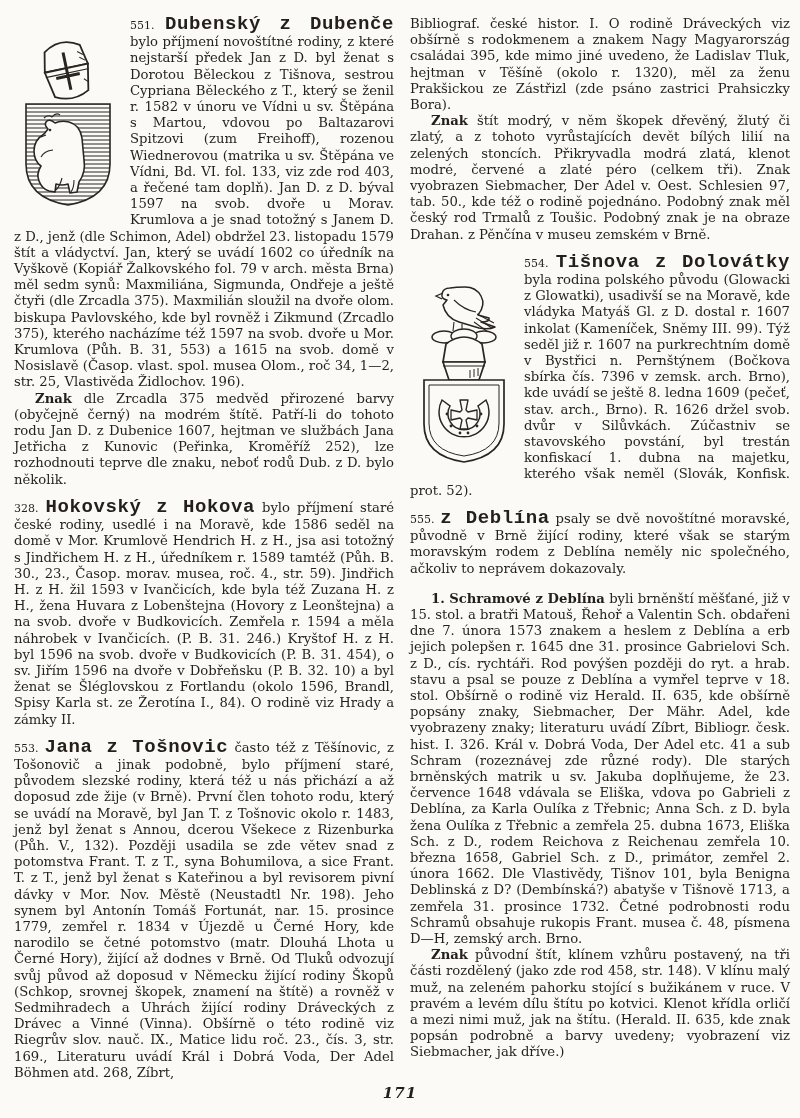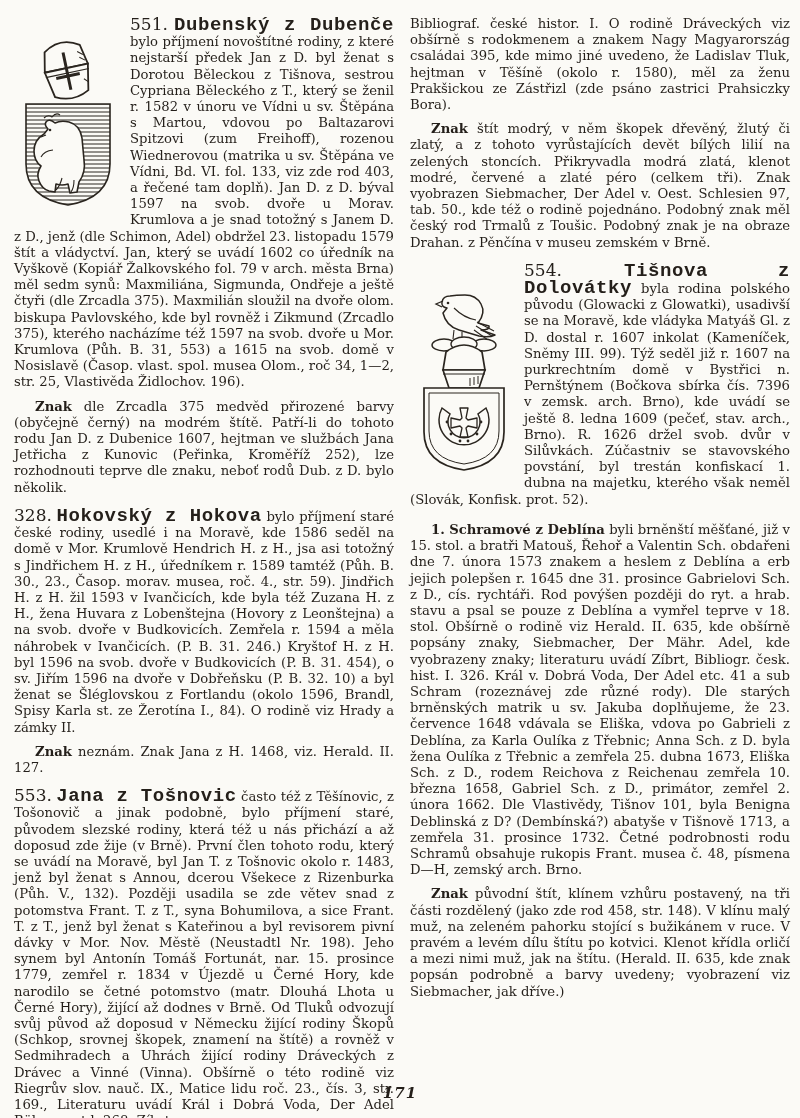--- a/index.html
+++ b/index.html
@@ -18,23 +18,23 @@
     padding:16px 10px 0 14px;
   }
   .col{width:380px;box-sizing:border-box;}
   p{
     margin:0;
     font-size:13.2px;
     line-height:16.2px;
     text-align:justify;
   }
   .entry{margin-bottom:11px;}
-  .entry-num{font-size:17px;}
+  .entry-num{font-size:11px;}
   .entry-name{font-size:19px;font-weight:bold;letter-spacing:.6px;font-family:Liberation Mono, monospace;}
-  .znak-para{text-indent:1.6em;margin-top:8px;}
+  .znak-para{text-indent:1.6em;margin-top:0;}
   .sub-para{text-indent:1.6em;margin-top:14px;}
   .lead-bold{font-weight:bold;}
   .crest{float:left;}
   .crest-551{width:92px;height:172px;margin:22px 16px 4px 8px;}
   .crest-554{width:88px;height:200px;margin:20px 16px 4px 10px;}
   .crest svg{display:block;width:100%;height:100%;}
   .page-footer{
     position:absolute;
     left:0;right:0;bottom:16px;
     text-align:center;
@@ -90,40 +90,36 @@
           <span>dle Zrcadla 375 medvěd přirozené barvy (obyčejně černý) na modrém štítě. Patří-li do tohoto rodu Jan D. z Dubenice 1607, hejtman ve službách Jana Jetřicha z Kunovic (Peřinka, Kroměříž 252), lze rozhodnouti teprve dle znaku, neboť rodů Dub. z D. bylo několik.</span>
         </p>
       </section>
 
       <section class="entry">
         <p>
           <span class="entry-num">328.</span>
           <span class="entry-name">Hokovský z Hokova</span>
           <span>bylo příjmení staré české rodiny, usedlé i na Moravě, kde 1586 seděl na domě v Mor. Krumlově Hendrich H. z H., jsa asi totožný s Jindřichem H. z H., úředníkem r. 1589 tamtéž (Půh. B. 30., 23., Časop. morav. musea, roč. 4., str. 59). Jindřich H. z H. žil 1593 v Ivančicích, kde byla též Zuzana H. z H., žena Huvara z Lobenštejna (Hovory z Leonštejna) a na svob. dvoře v Budkovicích. Zemřela r. 1594 a měla náhrobek v Ivančicích. (P. B. 31. 246.) Kryštof H. z H. byl 1596 na svob. dvoře v Budkovicích (P. B. 31. 454), o sv. Jiřím 1596 na dvoře v Dobřeňsku (P. B. 32. 10) a byl ženat se Šléglovskou z Fortlandu (okolo 1596, Brandl, Spisy Karla st. ze Žerotína I., 84). O rodině viz Hrady a zámky II.</span>
         </p>
-        <p class="znak-para">
-          <span class="lead-bold">Znak</span>
-          <span>neznám. Znak Jana z H. 1468, viz. Herald. II. 127.</span>
-        </p>
       </section>
 
       <section class="entry">
         <p>
           <span class="entry-num">553.</span>
           <span class="entry-name">Jana z Tošnovic</span>
           <span>často též z Těšínovic, z Tošonovič a jinak podobně, bylo příjmení staré, původem slezské rodiny, která též u nás přichází a až doposud zde žije (v Brně). První člen tohoto rodu, který se uvádí na Moravě, byl Jan T. z Tošnovic okolo r. 1483, jenž byl ženat s Annou, dcerou Všekece z Rizenburka (Půh. V., 132). Později usadila se zde větev snad z potomstva Frant. T. z T., syna Bohumilova, a sice Frant. T. z T., jenž byl ženat s Kateřinou a byl revisorem pivní dávky v Mor. Nov. Městě (Neustadtl Nr. 198). Jeho synem byl Antonín Tomáš Fortunát, nar. 15. prosince 1779, zemřel r. 1834 v Újezdě u Černé Hory, kde narodilo se četné potomstvo (matr. Dlouhá Lhota u Černé Hory), žijící až dodnes v Brně. Od Tluků odvozují svůj původ až doposud v Německu žijící rodiny Škopů (Schkop, srovnej škopek, znamení na štítě) a rovněž v Sedmihradech a Uhrách žijící rodiny Dráveckých z Drávec a Vinné (Vinna). Obšírně o této rodině viz Riegrův slov. nauč. IX., Matice lidu roč. 23., čís. 3, str. 169., Literaturu uvádí Král i Dobrá Voda, Der Adel Böhmen atd. 268, Zíbrt,</span>
         </p>
       </section>
 
     </div>
 
     <div class="col">
 
       <section class="entry">
-        <p>Bibliograf. české histor. I. O rodině Dráveckých viz obšírně s rodokmenem a znakem Nagy Magyarország családai 395, kde mimo jiné uvedeno, že Ladislav Tluk, hejtman v Těšíně (okolo r. 1580), měl za ženu Prakšickou ze Zástřizl (zde psáno zastrici Prahsiczky Bora).</p>
+        <p>Bibliograf. české histor. I. O rodině Dráveckých viz obšírně s rodokmenem a znakem Nagy Magyarország családai 395, kde mimo jiné uvedeno, že Ladislav Tluk, hejtman v Těšíně (okolo r. 1320), měl za ženu Prakšickou ze Zástřizl (zde psáno zastrici Prahsiczky Bora).</p>
         <p class="znak-para">
           <span class="lead-bold">Znak</span>
           <span>štít modrý, v něm škopek dřevěný, žlutý či zlatý, a z tohoto vyrůstajících devět bílých lilií na zelených stoncích. Přikryvadla modrá zlatá, klenot modré, červené a zlaté péro (celkem tři). Znak vyobrazen Siebmacher, Der Adel v. Oest. Schlesien 97, tab. 50., kde též o rodině pojednáno. Podobný znak měl český rod Trmalů z Toušic. Podobný znak je na obraze Drahan. z Pěnčína v museu zemském v Brně.</span>
         </p>
       </section>
 
       <section class="entry">
         <p>
           <span class="crest crest-554">
             <svg viewBox="0 0 88 200">
@@ -160,20 +156,25 @@
               </g>
             </svg>
           </span>
           <span class="entry-num">554.</span>
           <span class="entry-name">Tišnova z Dolovátky</span>
           <span>byla rodina polského původu (Glowacki z Glowatki), usadivší se na Moravě, kde vládyka Matyáš Gl. z D. dostal r. 1607 inkolat (Kameníček, Sněmy III. 99). Týž seděl již r. 1607 na purkrechtním domě v Bystřici n. Pernštýnem (Bočkova sbírka čís. 7396 v zemsk. arch. Brno), kde uvádí se ještě 8. ledna 1609 (pečeť, stav. arch., Brno). R. 1626 držel svob. dvůr v Silůvkách. Zúčastniv se stavovského povstání, byl trestán konfiskací 1. dubna na majetku, kterého však neměl (Slovák, Konfisk. prot. 52).</span>
         </p>
       </section>
 
       <section class="entry">
+        <p>
+          <span class="entry-num">555.</span>
+          <span class="entry-name">z Deblína</span>
+          <span>psaly se dvě novoštítné moravské, původně v Brně žijící rodiny, které však se starým moravským rodem z Deblína neměly nic společného, ačkoliv to neprávem dokazovaly.</span>
+        </p>
         <p class="sub-para">
           <span class="lead-bold">1.</span>
           <span class="lead-bold">Schramové z Deblína</span>
           <span>byli brněnští měšťané, již v 15. stol. a bratři Matouš, Řehoř a Valentin Sch. obdařeni dne 7. února 1573 znakem a heslem z Deblína a erb jejich polepšen r. 1645 dne 31. prosince Gabrielovi Sch. z D., cís. rychtáři. Rod povýšen později do ryt. a hrab. stavu a psal se pouze z Deblína a vymřel teprve v 18. stol. Obšírně o rodině viz Herald. II. 635, kde obšírně popsány znaky, Siebmacher, Der Mähr. Adel, kde vyobrazeny znaky; literaturu uvádí Zíbrt, Bibliogr. česk. hist. I. 326. Král v. Dobrá Voda, Der Adel etc. 41 a sub Schram (rozeznávej zde různé rody). Dle starých brněnských matrik u sv. Jakuba doplňujeme, že 23. července 1648 vdávala se Eliška, vdova po Gabrieli z Deblína, za Karla Oulíka z Třebnic; Anna Sch. z D. byla žena Oulíka z Třebnic a zemřela 25. dubna 1673, Eliška Sch. z D., rodem Reichova z Reichenau zemřela 10. března 1658, Gabriel Sch. z D., primátor, zemřel 2. února 1662. Dle Vlastivědy, Tišnov 101, byla Benigna Deblinská z D? (Dembínská?) abatyše v Tišnově 1713, a zemřela 31. prosince 1732. Četné podrobnosti rodu Schramů obsahuje rukopis Frant. musea č. 48, písmena D—H, zemský arch. Brno.</span>
         </p>
         <p class="znak-para">
           <span class="lead-bold">Znak</span>
           <span>původní štít, klínem vzhůru postavený, na tři části rozdělený (jako zde rod 458, str. 148). V klínu malý muž, na zeleném pahorku stojící s bužikánem v ruce. V pravém a levém dílu štítu po kotvici. Klenot křídla orličí a mezi nimi muž, jak na štítu. (Herald. II. 635, kde znak popsán podrobně a barvy uvedeny; vyobrazení viz Siebmacher, jak dříve.)</span>
         </p>
       </section>

